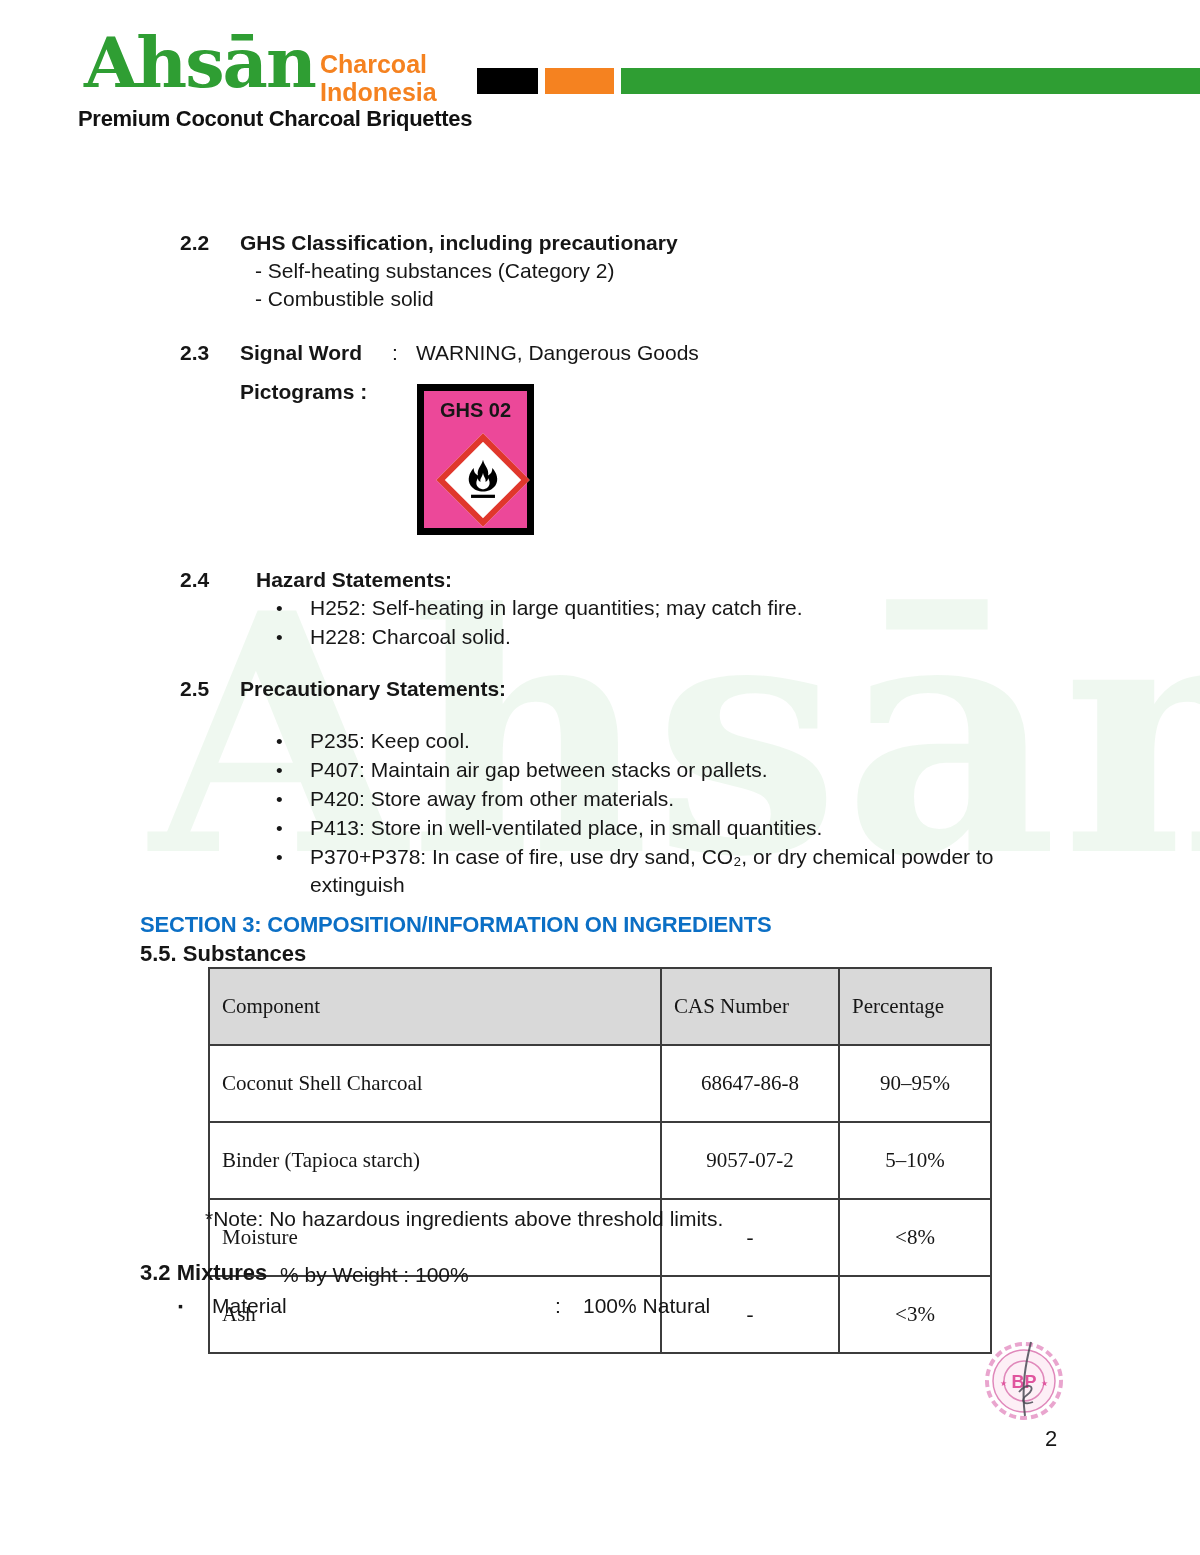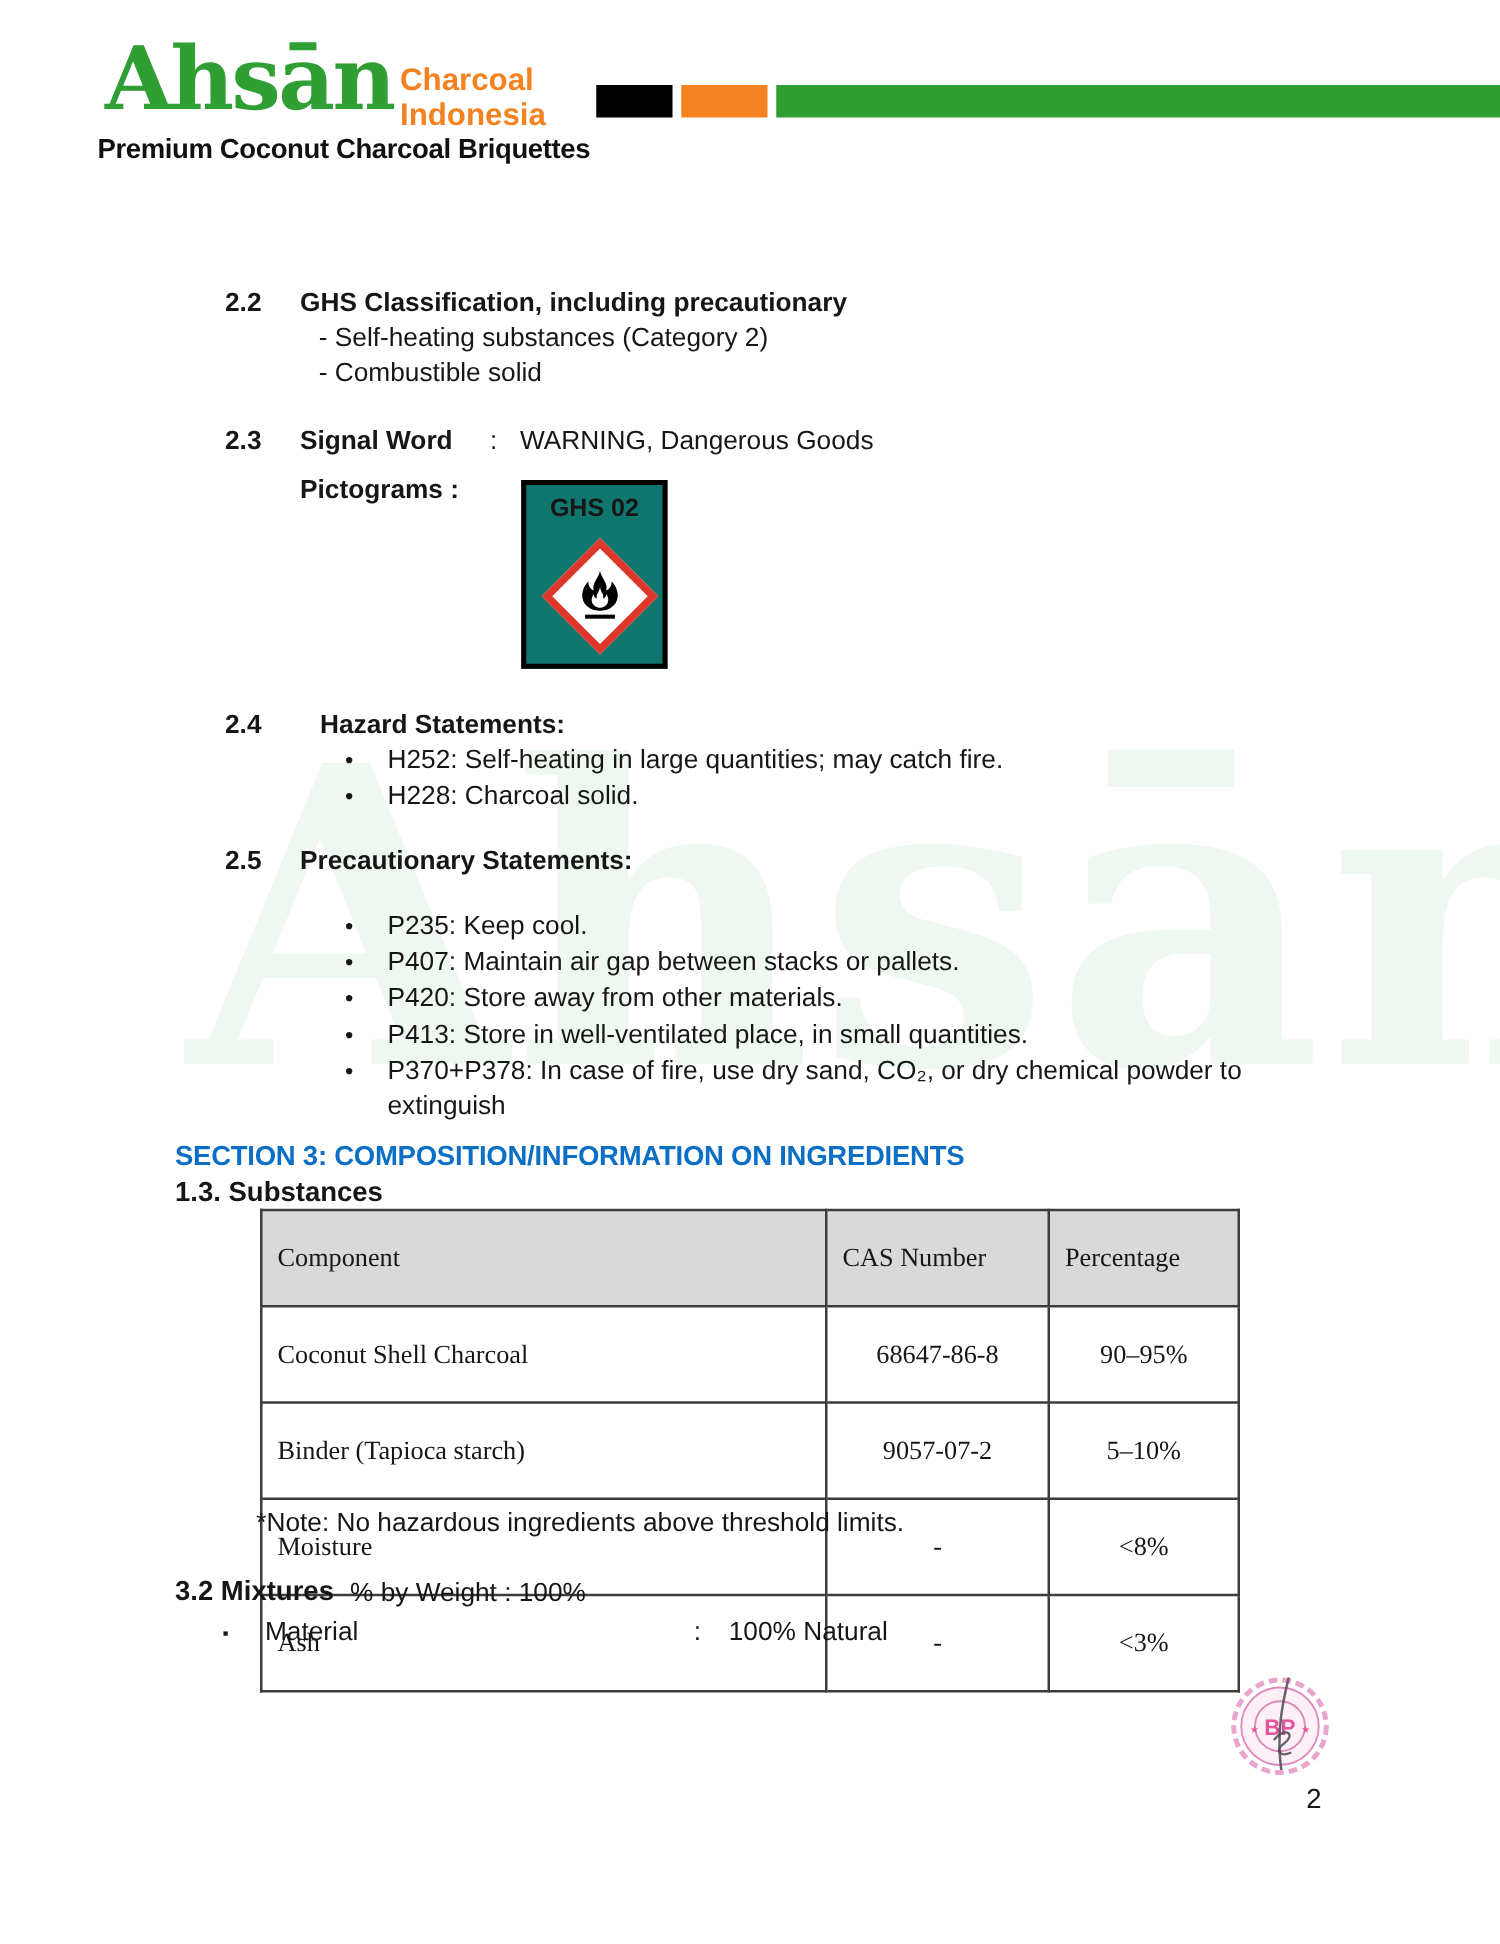--- a/index.html
+++ b/index.html
@@ -80,22 +80,22 @@
     flex: 0 0 42px; width: 42px;
     text-align: left; padding-left: 8px;
   }
   .bullet-row .dot::before { content: "•"; font-size: 19px; }
   .bullet-row .txt { flex: 1; }
 
   
   .ghs-box {
     left: 417px; top: 384px;
     width: 117px; height: 151px;
-    border: 4px solid #000000;
-    background: #0f766e;
+    border: 7px solid #000000;
+    background: #ec4899;
   }
   .ghs-code {
     position: absolute; top: 8px; left: 0; width: 100%;
     text-align: center; font-weight: bold; font-size: 20px;
   }
   .ghs-diamond {
     position: absolute;
     left: 26px; top: 56px;
     width: 66px; height: 66px;
     border: 6px solid #e0372c;
@@ -249,21 +249,21 @@
           <span class="txt">P413: Store in well-ventilated place, in small quantities.</span>
         </div>
         <div class="bullet-row">
           <span class="dot"></span>
           <span class="txt">P370+P378: In case of fire, use dry sand, CO₂, or dry chemical powder to extinguish</span>
         </div>
       </div>
     </div>
 
     <div class="abs sec3-heading">SECTION 3: COMPOSITION/INFORMATION ON INGREDIENTS</div>
-    <div class="abs sub31">1.3. Substances</div>
+    <div class="abs sub31">5.5. Substances</div>
 
     <table class="comp">
       <colgroup>
           <col class="col1">
           <col class="col2">
           <col class="col3">
         </colgroup>
       <thead>
         <tr>
           <th>Component</th>

